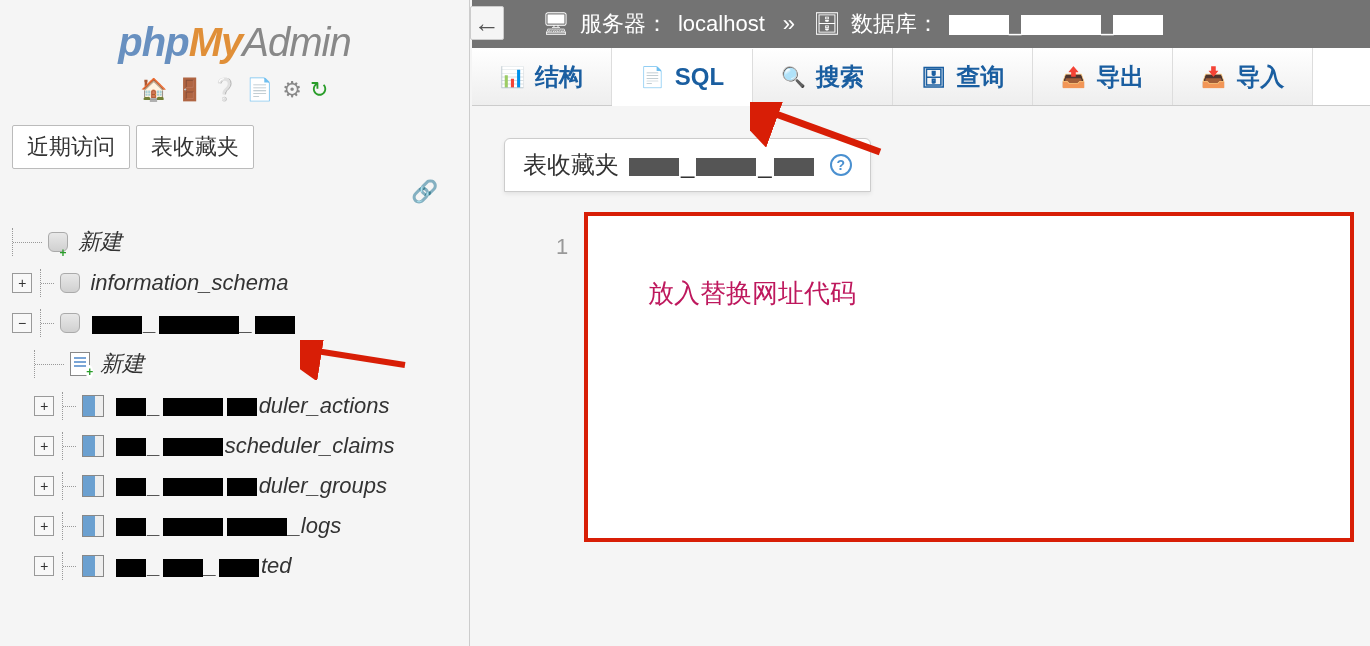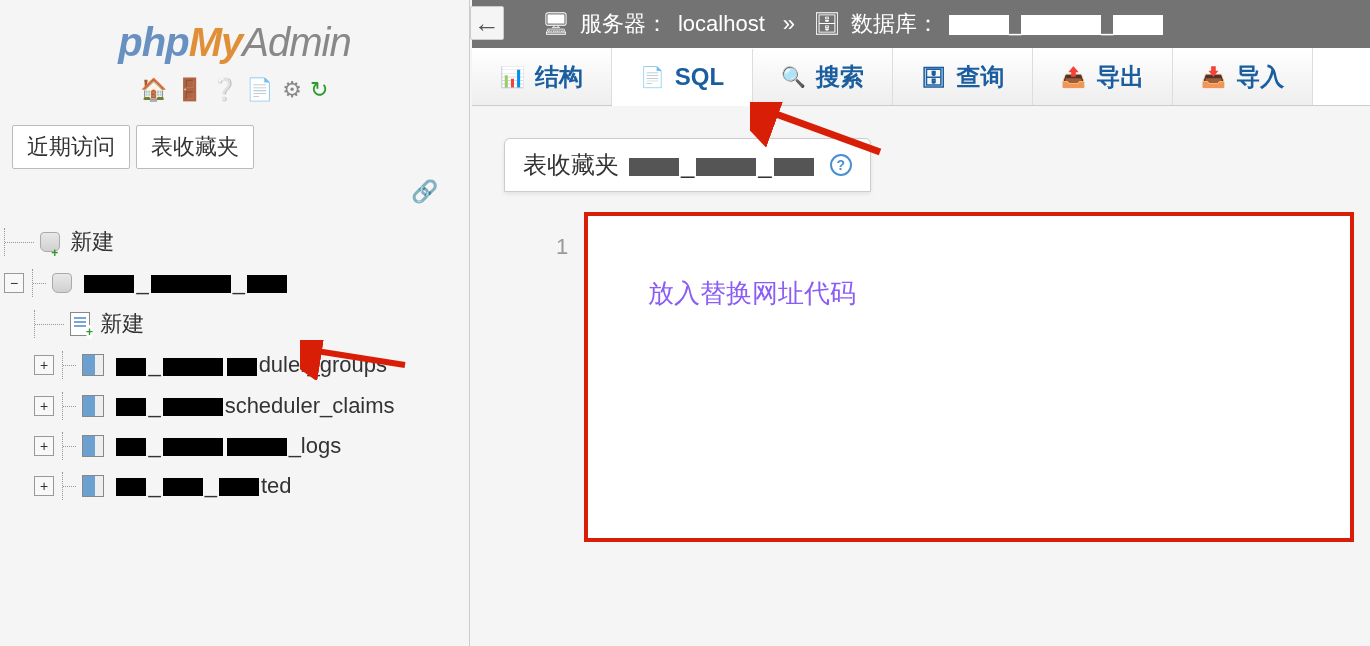--- a/index.html
+++ b/index.html
@@ -62,21 +62,21 @@
       padding: 10px 30px 10px;
       color: #999;
       font-size: 22px;
     }
     .tree {
       padding: 6px 10px 10px 0;
       font-size: 22px;
       color: #333;
     }
     .tree-list { list-style: none; }
-    .tree-list li { white-space: nowrap; padding: 6px 4px; }
+    .tree-list li { white-space: nowrap; padding: 6px 12px; font-style: italic; }
     .tree-line {
       position: relative;
       display: inline-block;
       width: 30px;
       height: 28px;
       border-left: 1px dotted #999;
       vertical-align: middle;
     }
     .tree-line::after {
       content: "";
@@ -281,21 +281,21 @@
     .line-number {
       position: absolute;
       left: -28px;
       top: 22px;
       color: #999;
       font-size: 22px;
     }
     .placeholder-text {
       padding: 60px 60px;
       font-size: 26px;
-      color: #8b5cf6;
+      color: #be185d;
     }
     
     .arrow {
       position: absolute;
       z-index: 100;
       pointer-events: none;
     }
     .arrow svg { display: block; }
     .arrow1 { left: 300px; top: 340px; }
     .arrow2 { left: 750px; top: 102px; }
@@ -329,46 +329,60 @@
   </div>
 
   <div class="tree">
     <ul class="tree-list">
       <li>
         <span class="tree-line"></span>
         <span class="db-icon green"></span>
         <span class="tree-item-label">新建</span>
       </li>
       <li>
+        <span class="expand-box">+</span>
+        <span class="tree-line" style="width:14px;"></span>
+        <span class="db-icon"></span>
+        <span class="tree-item-label">information_schema</span>
+      </li>
+      <li>
         <span class="expand-box">−</span>
         <span class="tree-line" style="width:14px;"></span>
         <span class="db-icon"></span>
         <span class="tree-item-label">
           <span class="redacted w50"></span>_<span class="redacted w80"></span>_<span class="redacted w40"></span>
         </span>
       </li>
       <li style="padding-left:34px;">
         <span class="tree-line"></span>
         <span class="db-icon-new"></span>
         <span class="tree-item-label">新建</span>
       </li>
       <li style="padding-left:34px;">
         <span class="expand-box">+</span>
         <span class="tree-line" style="width:14px;"></span>
         <span class="tbl-icon"></span>
         <span class="tree-item-label">
+          <span class="redacted w30"></span>_<span class="redacted w60"></span><span class="redacted w30"></span><span>duler_actions</span>
+        </span>
+      </li>
+      <li style="padding-left:34px;">
+        <span class="expand-box">+</span>
+        <span class="tree-line" style="width:14px;"></span>
+        <span class="tbl-icon"></span>
+        <span class="tree-item-label">
+          <span class="redacted w30"></span>_<span class="redacted w60"></span><span>scheduler_claims</span>
+        </span>
+      </li>
+      <li style="padding-left:34px;">
+        <span class="expand-box">+</span>
+        <span class="tree-line" style="width:14px;"></span>
+        <span class="tbl-icon"></span>
+        <span class="tree-item-label">
           <span class="redacted w30"></span>_<span class="redacted w60"></span><span class="redacted w30"></span><span>duler_groups</span>
-        </span>
-      </li>
-      <li style="padding-left:34px;">
-        <span class="expand-box">+</span>
-        <span class="tree-line" style="width:14px;"></span>
-        <span class="tbl-icon"></span>
-        <span class="tree-item-label">
-          <span class="redacted w30"></span>_<span class="redacted w60"></span><span>scheduler_claims</span>
         </span>
       </li>
       <li style="padding-left:34px;">
         <span class="expand-box">+</span>
         <span class="tree-line" style="width:14px;"></span>
         <span class="tbl-icon"></span>
         <span class="tree-item-label">
           <span class="redacted w30"></span>_<span class="redacted w60"></span><span class="redacted w60"></span><span>_logs</span>
         </span>
       </li>

